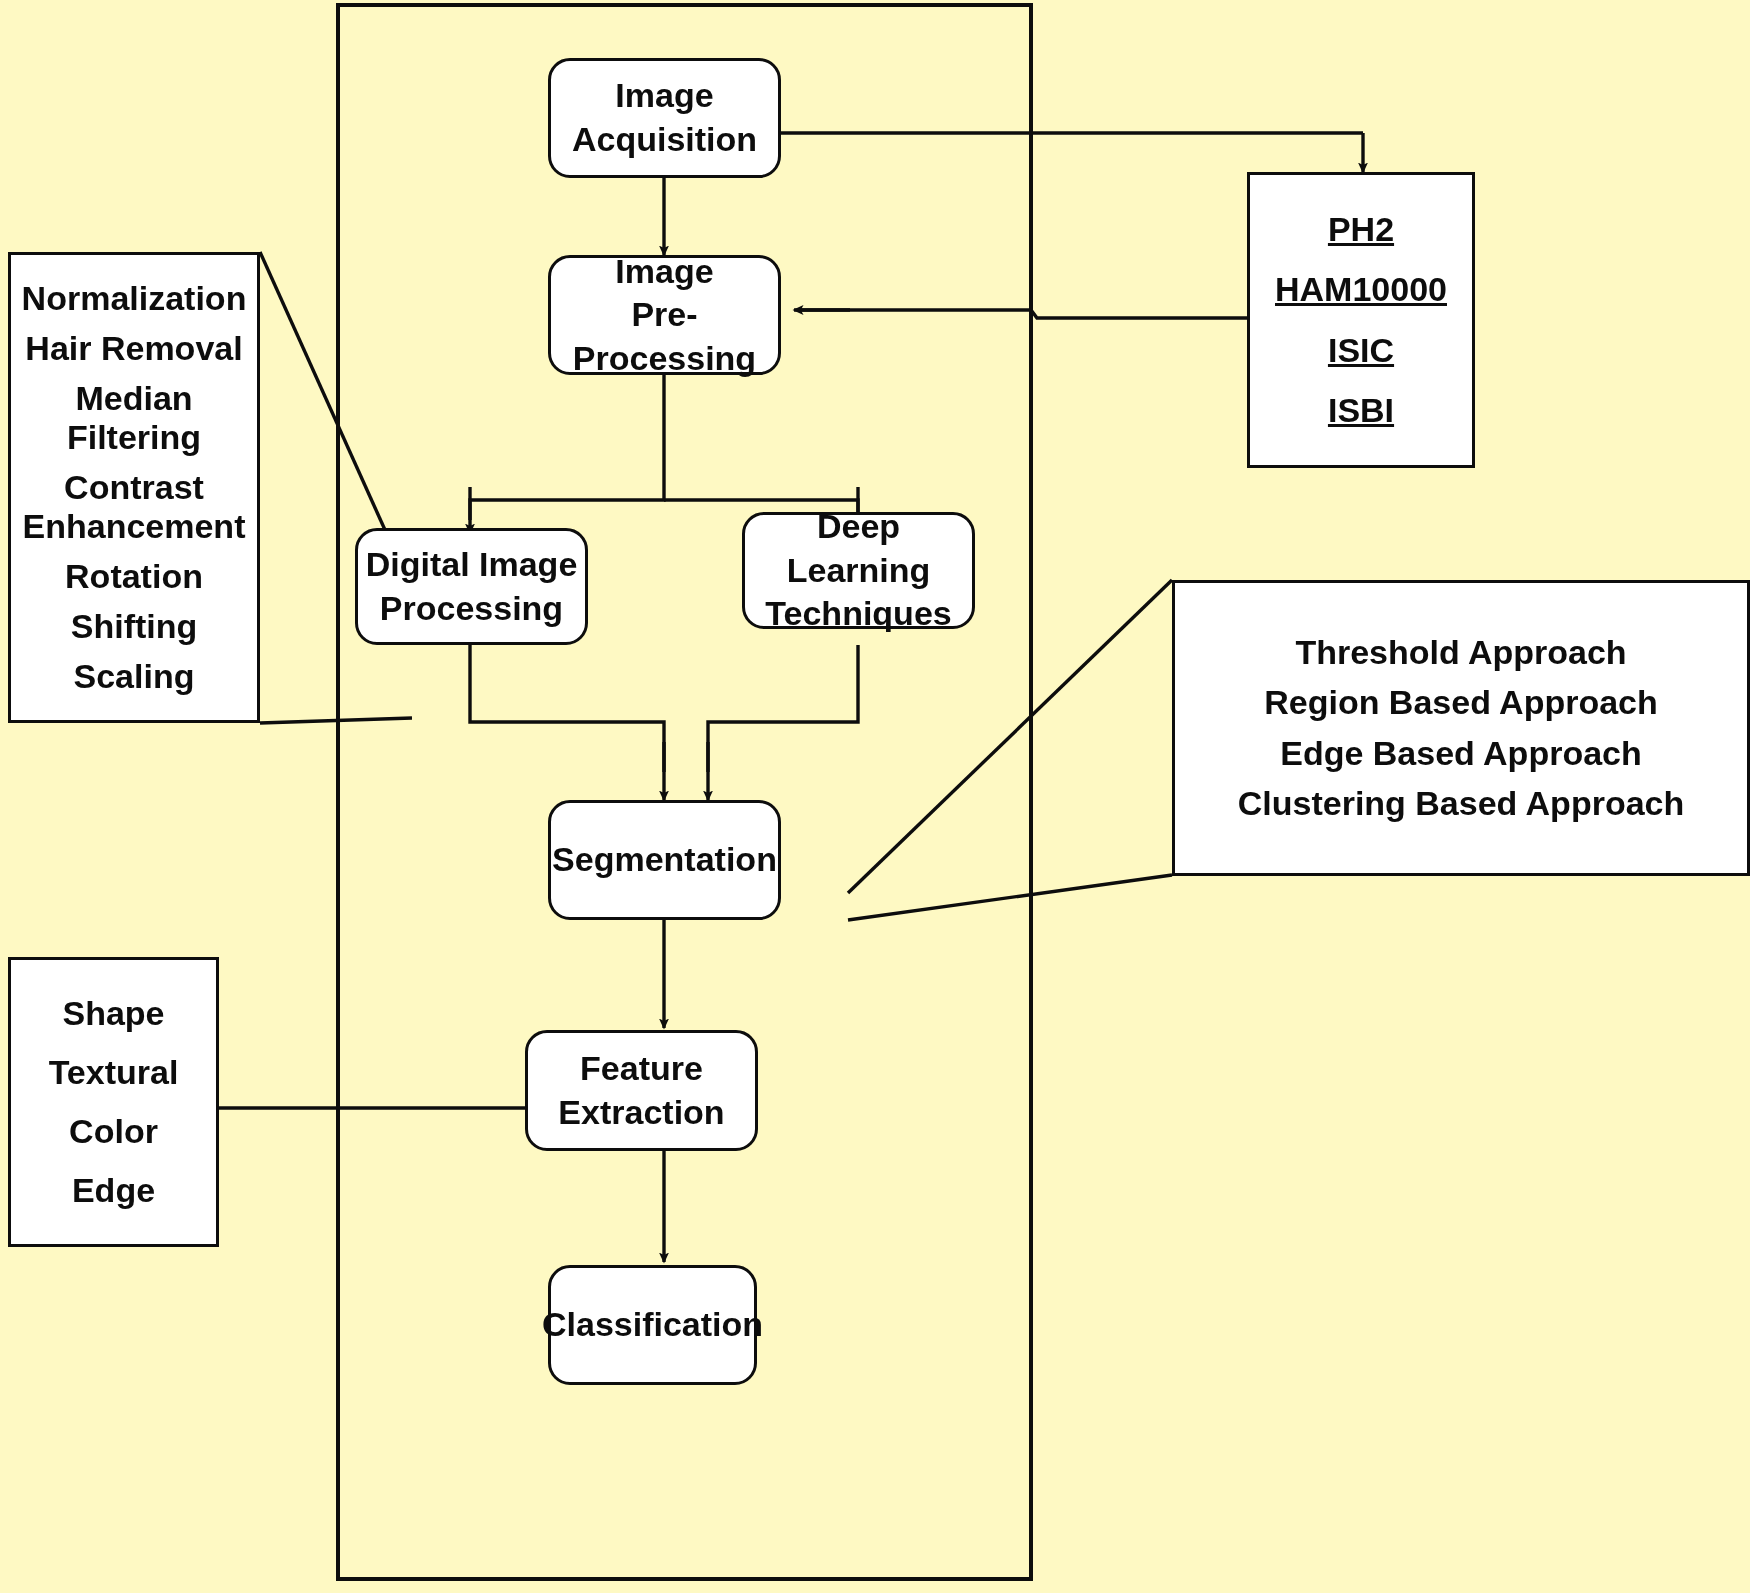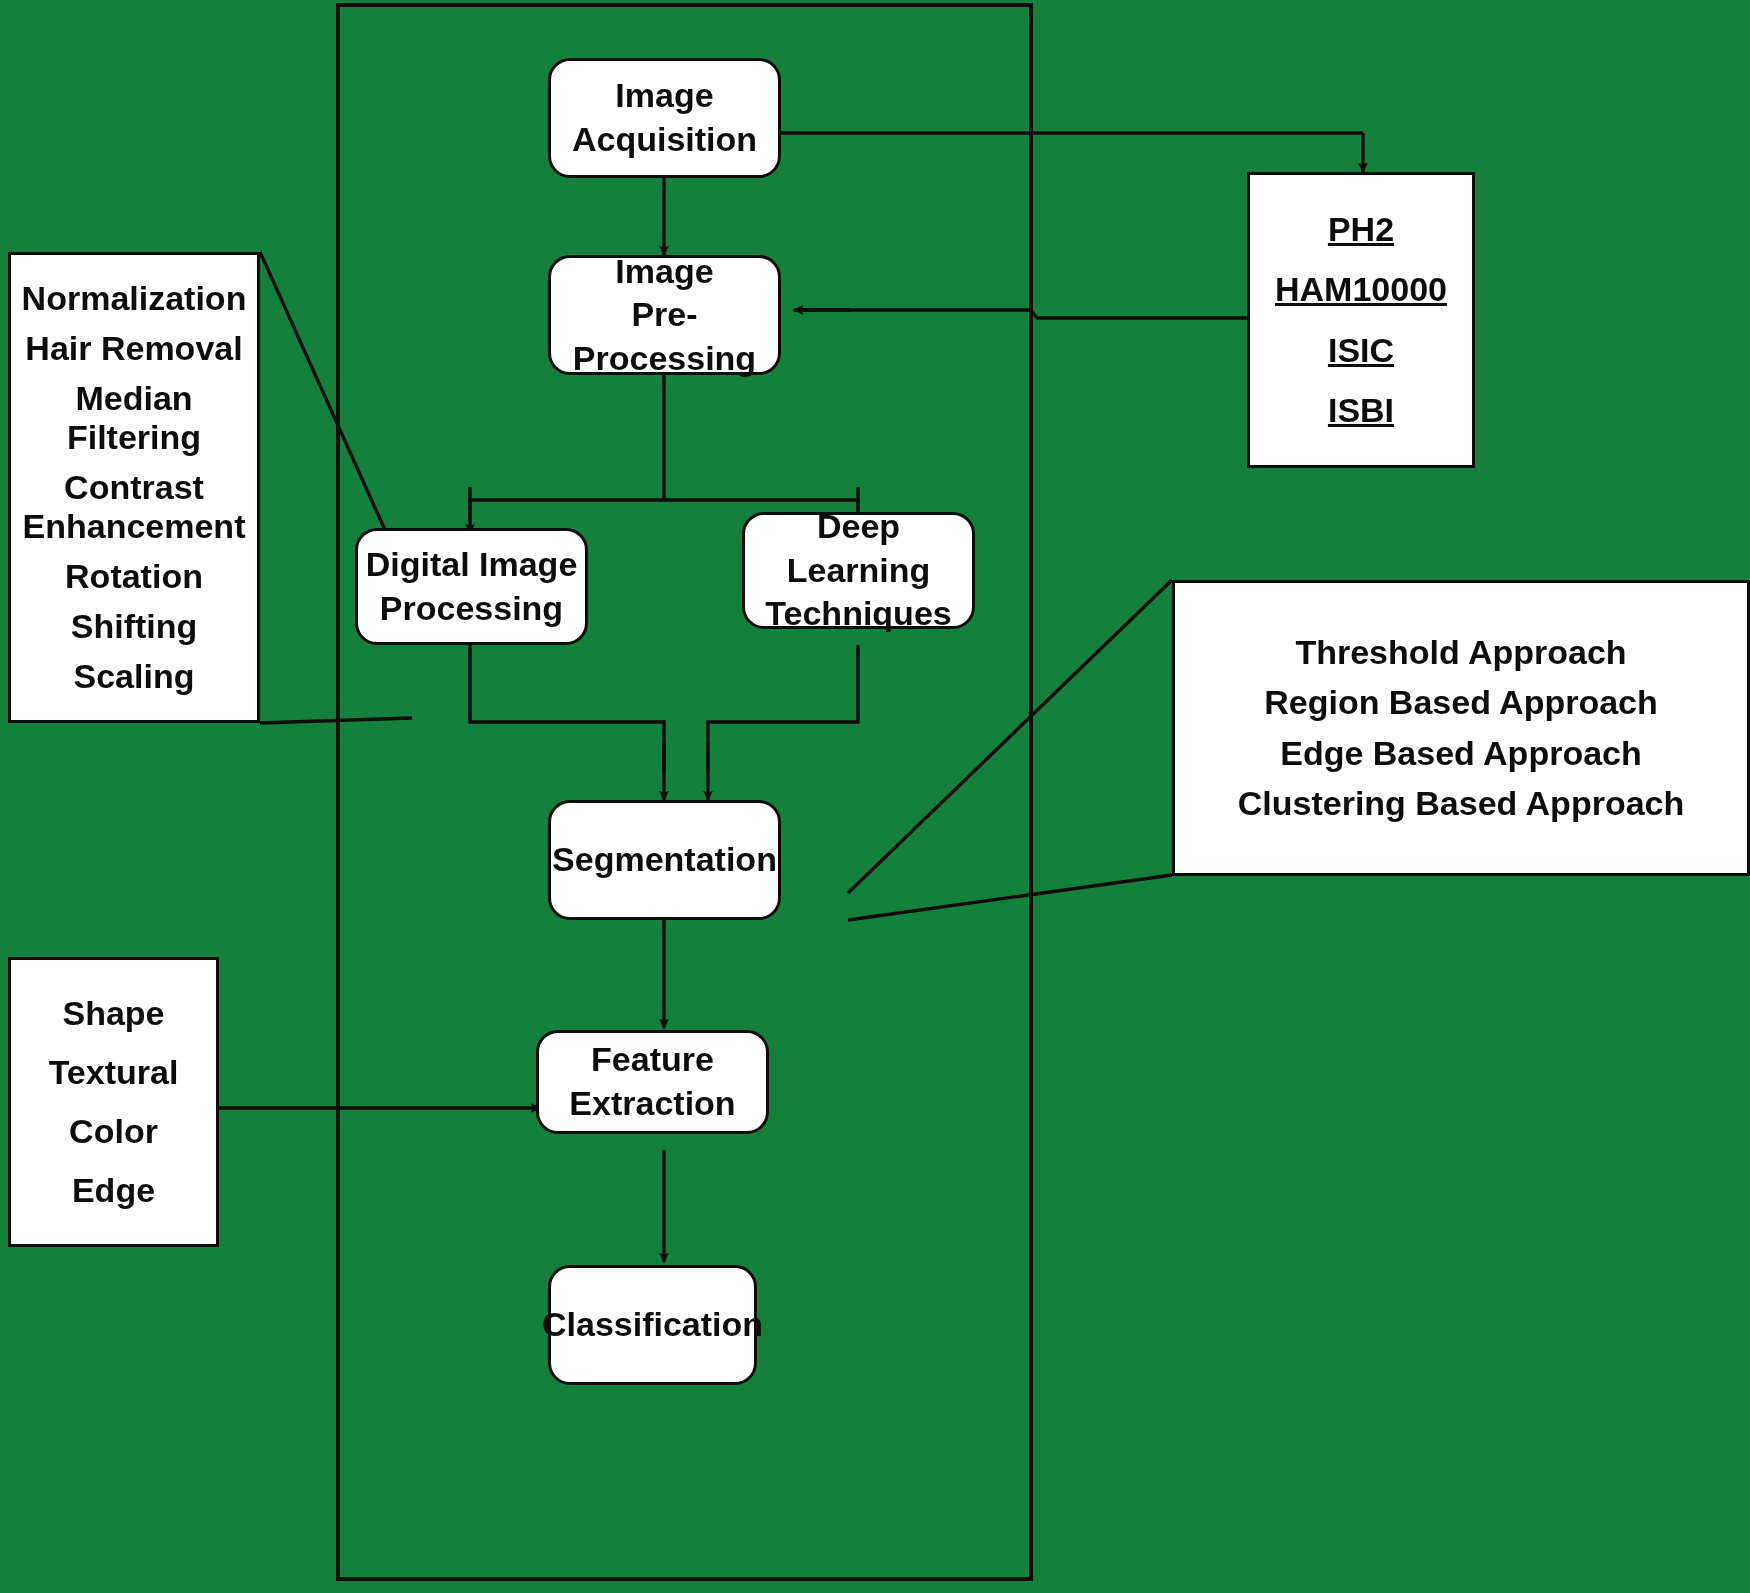--- a/index.html
+++ b/index.html
@@ -1,18 +1,18 @@
 <!DOCTYPE html>
 <html><head>
 <meta charset="utf-8">
 <style>
   html,body{margin:0;padding:0;background:#ffffff;}
   body{width:1750px;height:1593px;overflow:hidden;
        font-family:"Liberation Sans","DejaVu Sans",sans-serif;}
-  #stage{position:relative;width:1750px;height:1593px;background:#15803d;}
+  #stage{position:relative;width:1750px;height:1593px;background:#fef9c3;}
   svg#wires{position:absolute;left:0;top:0;width:1750px;height:1593px;}
   .node{
     position:absolute;box-sizing:border-box;background:#fff;
     border:3px solid #0d0d0d;display:flex;align-items:center;
     justify-content:center;text-align:center;font-weight:bold;
     color:#0d0d0d;line-height:1.28;z-index:3;
   }
   .node.round{border-radius:22px;}
   .panel{
     position:absolute;box-sizing:border-box;background:#fff;
@@ -100,21 +100,21 @@
     <span style="display:block;">
       <span>Deep Learning</span><br>
       <span>Techniques</span>
     </span>
   </div>
 
   <div class="node round t34" style="left:548px;top:800px;width:233px;height:120px;">
     <span>Segmentation</span>
   </div>
 
-  <div class="node round t34" style="left:536px;top:1030px;width:233px;height:104px;">
+  <div class="node round t34" style="left:525px;top:1030px;width:233px;height:121px;">
     <span style="display:block;">
       <span>Feature</span><br>
       <span>Extraction</span>
     </span>
   </div>
 
   <div class="node round t34" style="left:548px;top:1265px;width:209px;height:120px;">
     <span>Classification</span>
   </div>
 

